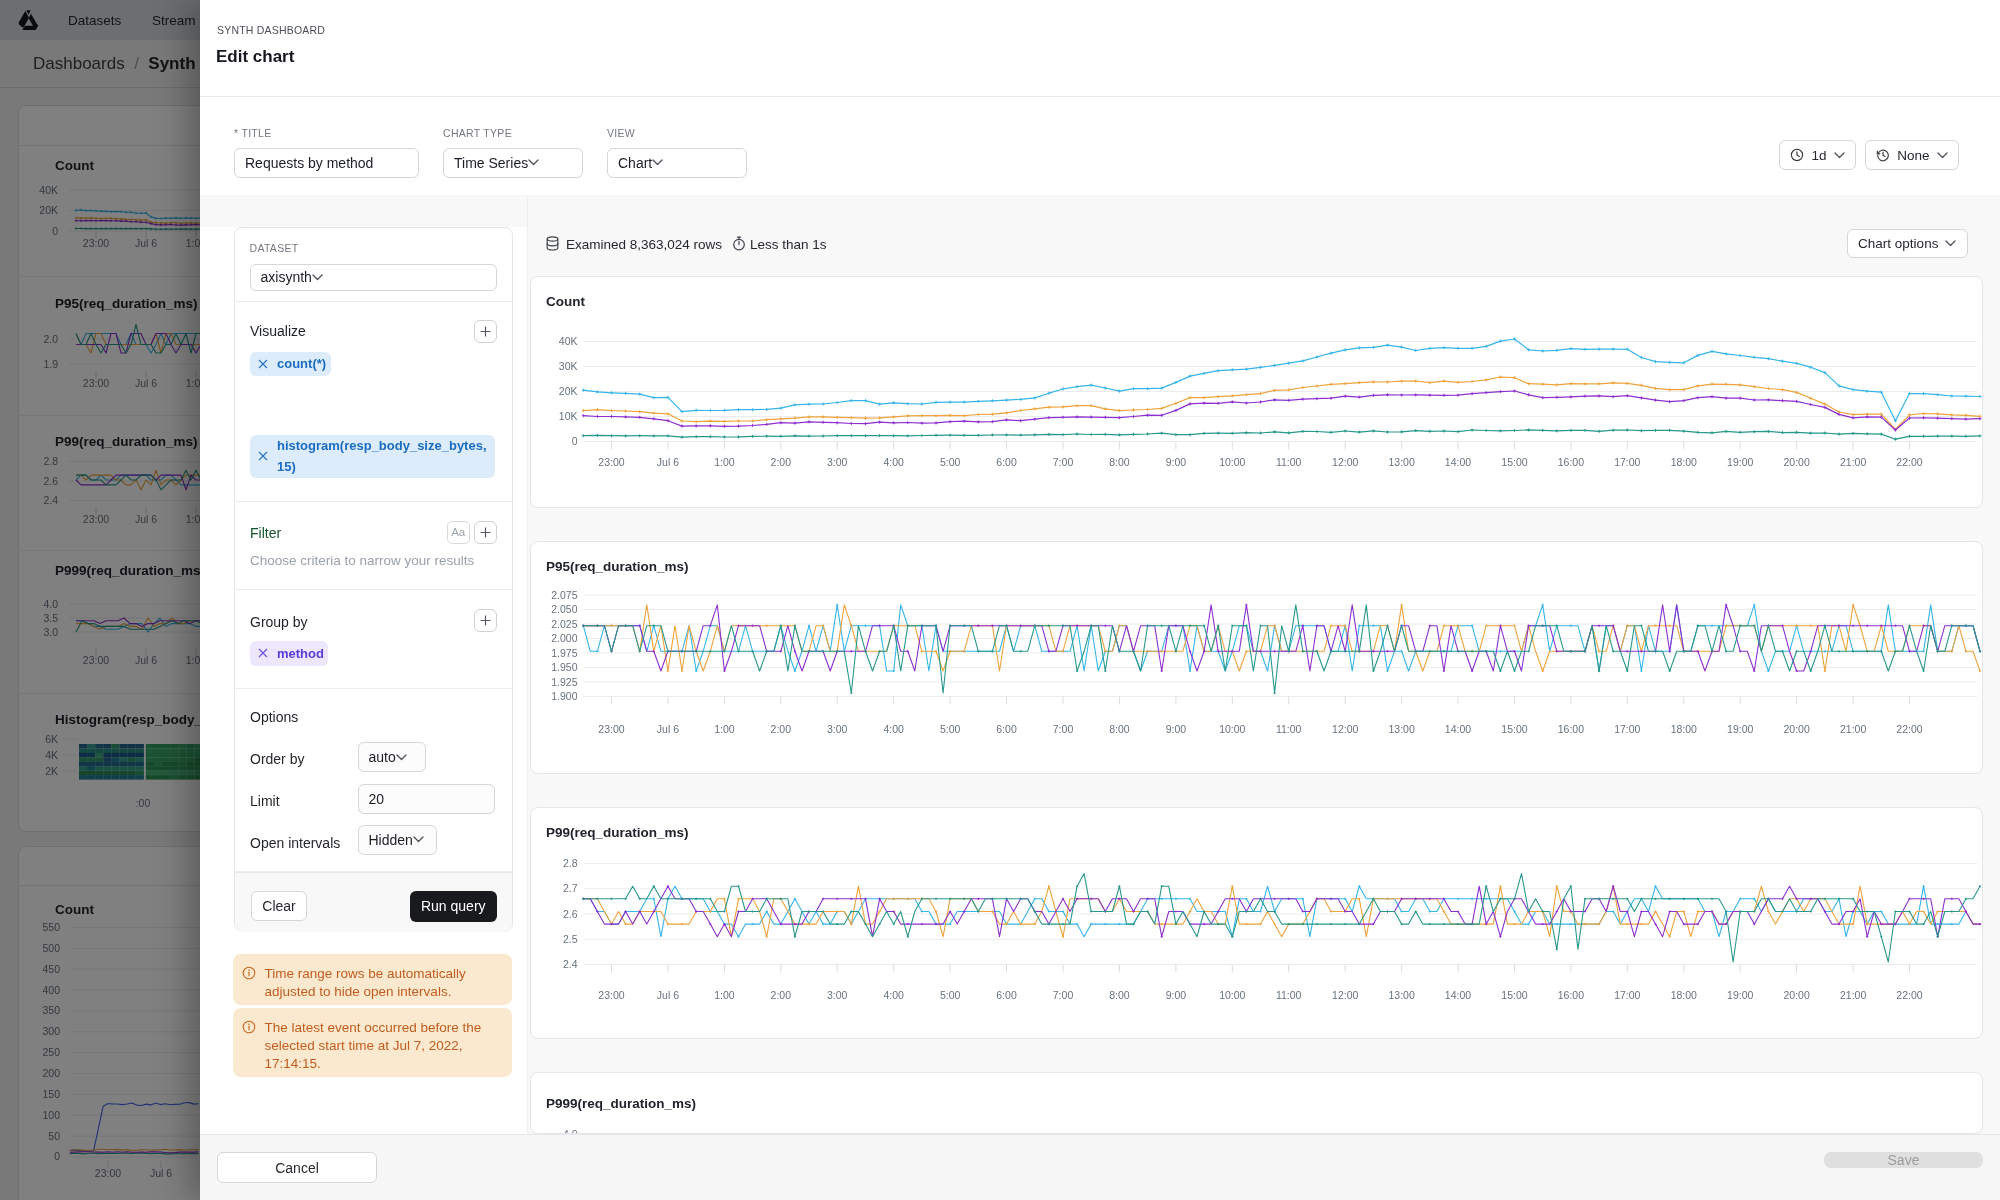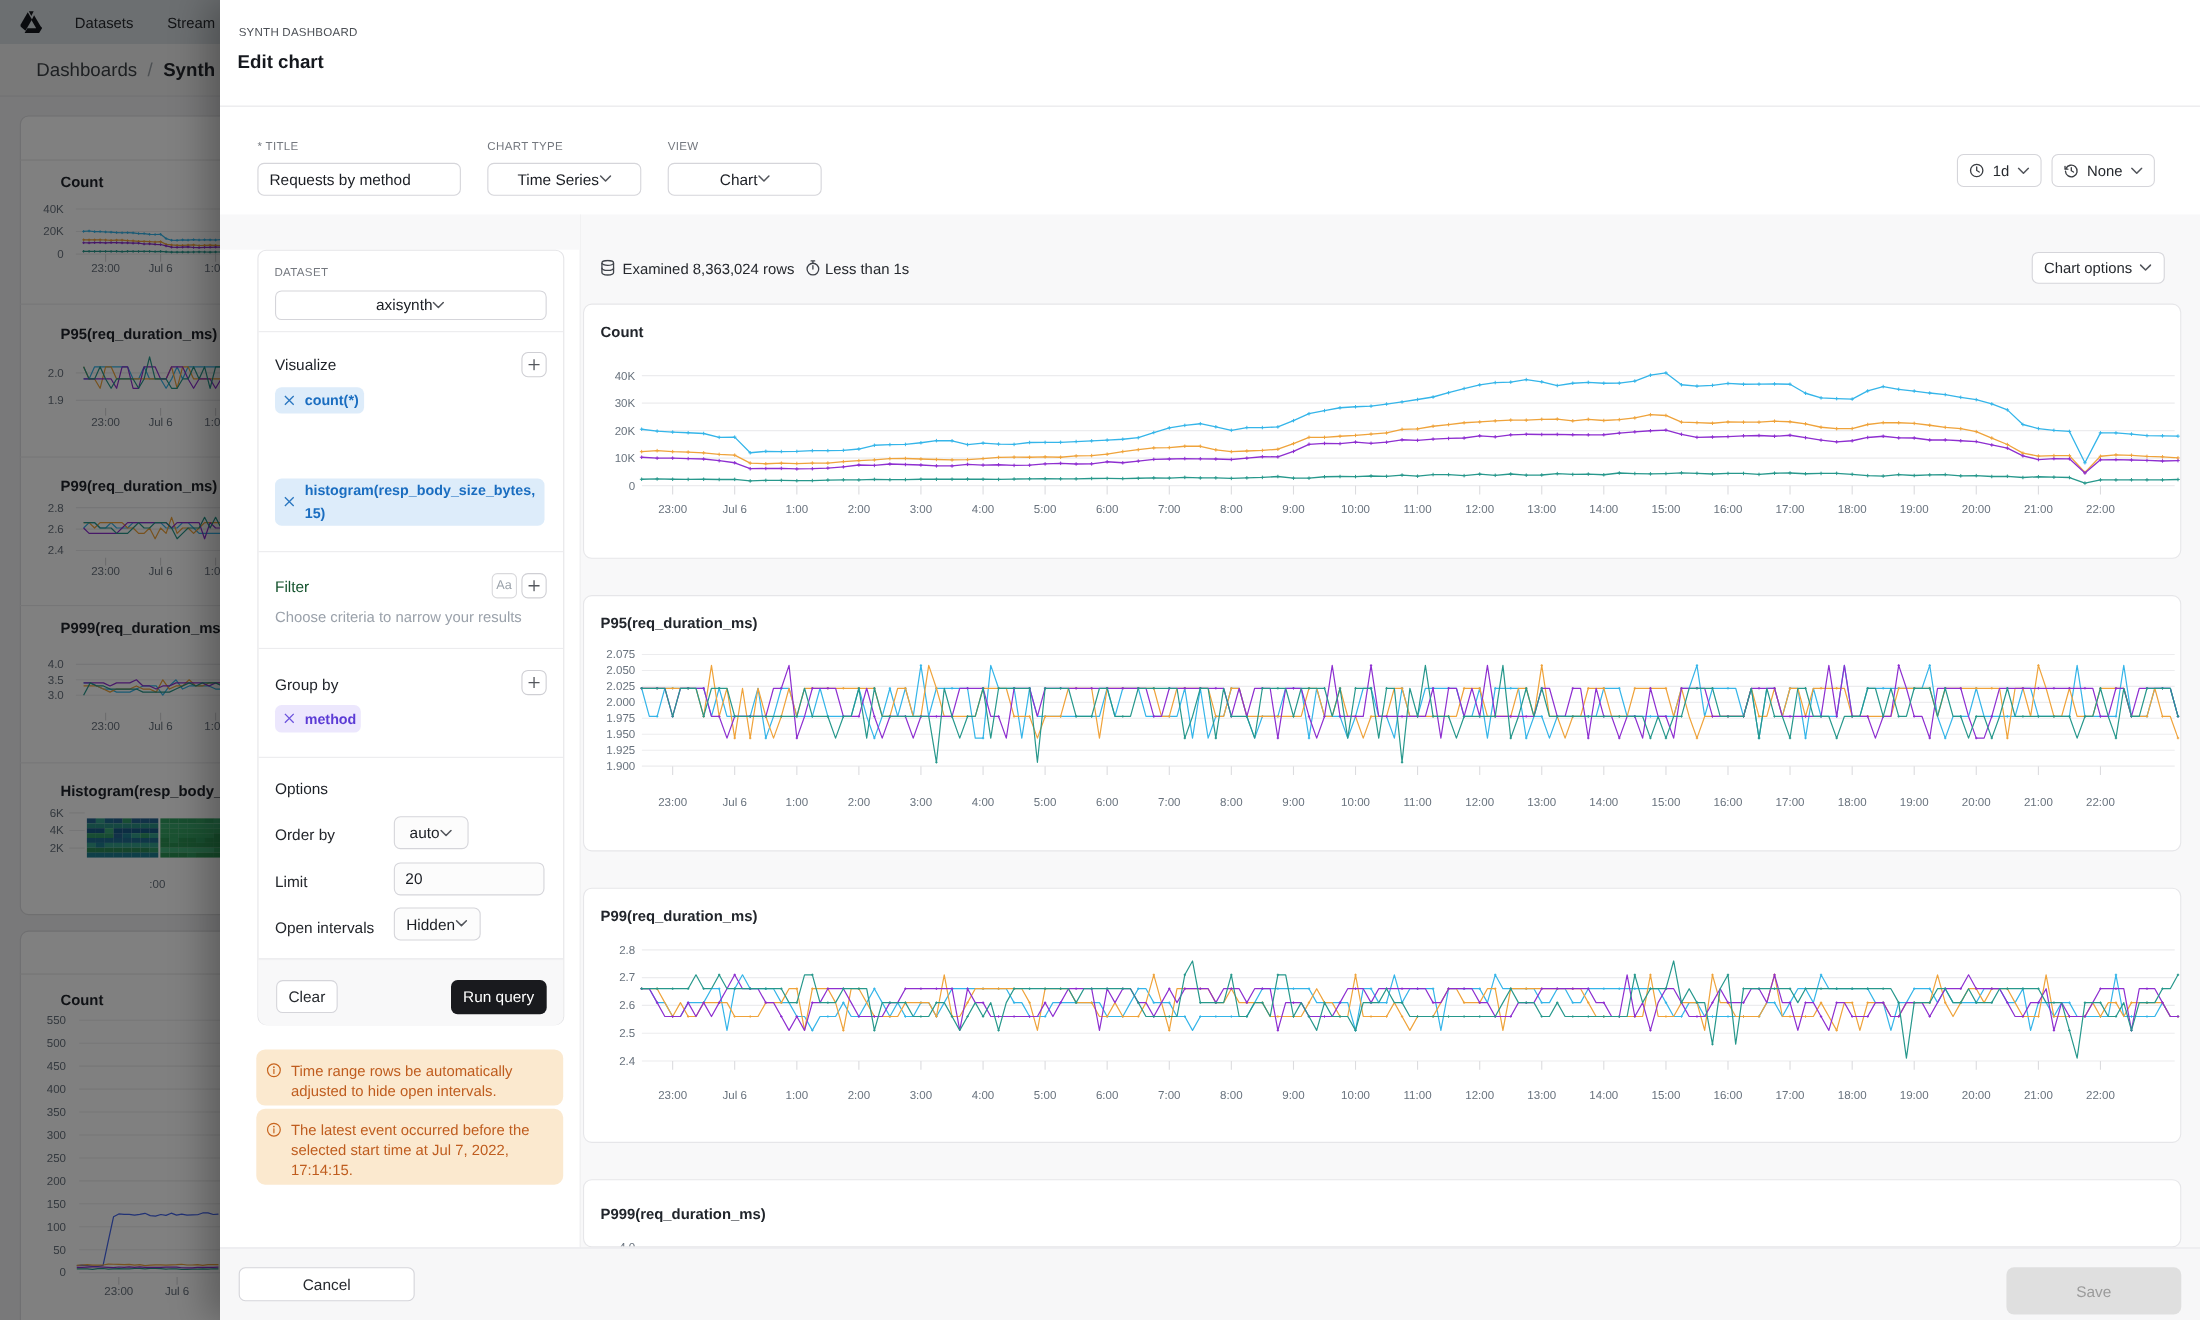--- a/index.html
+++ b/index.html
@@ -2,21 +2,21 @@
 <html><head><meta charset="utf-8"><style>
 *{margin:0;padding:0;box-sizing:border-box}
 html,body{width:2000px;height:1200px;overflow:hidden;font-family:"Liberation Sans",sans-serif;background:#fff}
 .abs{position:absolute}
 .ax{font-family:"Liberation Sans",sans-serif;font-size:10.5px;fill:#68727d}
 .bk{position:absolute;inset:0;filter:brightness(0.5)}
 .ctitle{position:absolute;font-size:13.5px;font-weight:bold;color:#21252b}
 .modal{position:absolute;left:200px;top:0;width:1800px;height:1200px;background:#fff;box-shadow:-12px 0 32px rgba(0,0,0,.28)}
 .lab{position:absolute;font-size:10.5px;color:#74787f;letter-spacing:.3px}
 .inp{position:absolute;height:30px;border:1px solid #d5d5da;border-radius:6px;background:#fff;font-size:14px;color:#1b1e24;display:flex;align-items:center;padding:0 10px}
-.sel{justify-content:center}
+.sel{justify-content:flex-start}
 .btn{position:absolute;border:1px solid #d5d5da;border-radius:6px;background:#fff;display:flex;align-items:center;justify-content:center;font-size:13.5px;color:#26292e;gap:7px}
 .card{position:absolute;left:329.5px;width:1453.5px;background:#fff;border:1px solid #e6e6e9;border-radius:8px}
 .chip{position:absolute;background:#ddecfa;border-radius:6px;display:flex;align-items:center;padding:0 10px 0 8px;gap:9px;font-weight:bold;font-size:13px;color:#1a6dc0;line-height:21px}
 </style></head><body>
 <div class="bk">
     <div class="abs" style="left:0;top:0;width:2000px;height:40px;background:#d8dee2"></div>
     <div class="abs" style="left:17px;top:9px"><svg width="23" height="22" viewBox="0 0 24 23">
         <g fill="#14161b">
           <path d="M9.6 1.4 L14.2 1.4 L12.0 5.8 Z"></path>
           <path d="M8.6 2.2 L12.6 9.2 L6.4 19.9 L2.0 15.9 L1.6 14.4 Z"></path>
@@ -634,13 +634,13 @@
         <g fill="none" stroke="#c8651f" stroke-width="1.1">
           <circle cx="7" cy="7" r="5.8"></circle>
           <path d="M7 6.2v3.6" stroke-linecap="round"></path>
         </g>
         <circle cx="7" cy="4.2" r="0.8" fill="#c8651f"></circle>
       </svg>
       <div>The latest event occurred before the selected start time at Jul 7, 2022, 17:14:15.</div>
     </div>
     <div class="abs" style="left:0;top:1134px;width:1800px;height:66px;background:#f7f7f8;border-top:1px solid #e6e6e9"></div>
     <div class="btn" style="left:17px;top:1152px;width:160px;height:31px;font-size:14px">Cancel</div>
-    <div class="abs" style="left:1624px;top:1152px;width:159px;height:43px;background:#dfdfdf;border-radius:7px;display:flex;align-items:center;justify-content:center;font-size:14px;color:#9b9b9b">Save</div>
+    <div class="abs" style="left:1624px;top:1152px;width:159px;height:16px;background:#dfdfdf;border-radius:7px;display:flex;align-items:center;justify-content:center;font-size:14px;color:#9b9b9b">Save</div>
   </div>
 </body></html>

